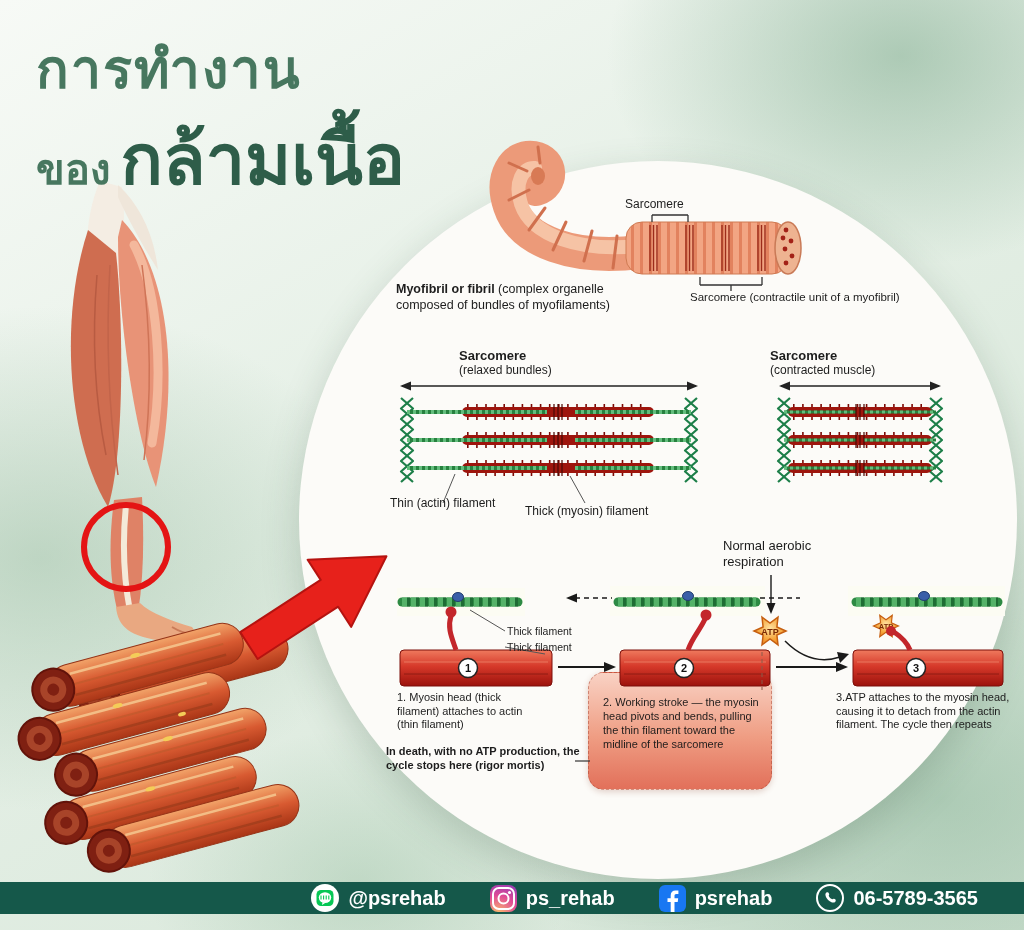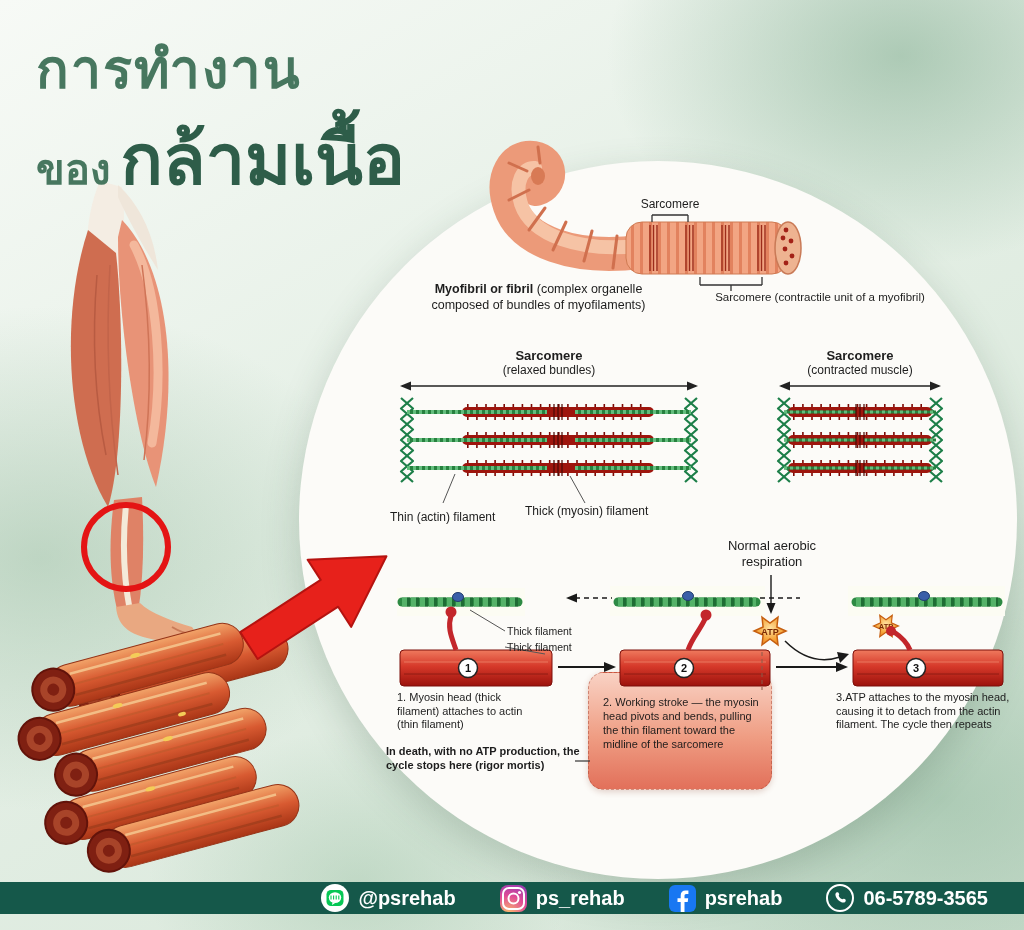--- a/index.html
+++ b/index.html
@@ -11,33 +11,33 @@
       radial-gradient(620px 420px at 92% 86%, rgba(130,175,145,.5), rgba(130,175,145,0) 70%),
       radial-gradient(300px 220px at 35% 95%, rgba(150,190,160,.4), rgba(150,190,160,0) 70%),
       linear-gradient(150deg,#f7faf6 0%,#e4efe5 45%,#d5e5d7 100%);
     font-family:"Liberation Sans","DejaVu Sans",sans-serif;}
   .big-circle{position:absolute;left:299px;top:161px;width:718px;height:718px;border-radius:50%;
     background:#fcfbf8;box-shadow:0 14px 38px rgba(50,80,60,.22)}
   .art{position:absolute;left:0;top:0;pointer-events:none}
   .lbl{position:absolute;font-family:"Liberation Sans","DejaVu Sans",sans-serif;color:#1d1d1d;line-height:1.24}
   .pre{white-space:pre-line}
   .nowrap{white-space:nowrap}
-  .ctr{text-align:center}
+  .ctr{}
   .bold{font-weight:bold}
   .title{position:absolute;left:36px;top:26px;color:#47775f}
   .t1{font-size:54px;font-weight:600;letter-spacing:2px}
   .t2{display:flex;align-items:baseline;gap:10px;margin-top:-8px}
   .t2a{font-size:42px;font-weight:700}
   .t2b{font-size:70px;font-weight:800;color:#2e5d49}
   .death-box{position:absolute;left:588px;top:672px;width:184px;height:118px;border-radius:16px;
     background:linear-gradient(180deg,#f9d2c4 0%,#ef9d83 55%,#e2705a 100%);
     border:1px dashed rgba(160,60,40,.45);box-shadow:0 2px 6px rgba(120,40,20,.2)}
   .death-box .cap{position:absolute;left:14px;right:8px;top:22px;font-size:11px;color:#201d1c;line-height:1.28}
   .footer{position:absolute;left:0;top:882px;width:1024px;height:32px;background:#15584a;
-    display:flex;align-items:center;justify-content:flex-end;gap:44px;padding-right:36px;
+    display:flex;align-items:center;justify-content:flex-end;gap:44px;padding-right:46px;
     color:#fff;font-size:20px;font-weight:600}
   .fitem{display:flex;align-items:center}
   .icn{display:inline-flex;align-items:center;justify-content:center;margin-right:9px}
   .line-icn{width:28px;height:28px;background:#fff;border-radius:50%}
   .ig-icn{width:27px;height:27px;border-radius:8px;
     background:radial-gradient(circle at 30% 110%, #fdc468 0%, #df4996 55%, #8a3ab9 100%)}
   .fb-icn{width:27px;height:27px}
   .ph-icn{width:28px;height:28px;border:2px solid #fff;border-radius:50%}
 </style>
 </head>
@@ -354,21 +354,21 @@
 
   <div class="lbl ctr" style="left:625px;top:197px;width:90px;font-size:12px">Sarcomere</div>
   <div class="lbl ctr pre" style="left:396px;top:282px;width:285px;font-size:12.5px"><b>Myofibril or fibril</b><span> (complex organelle
 composed of bundles of myofilaments)</span></div>
   <div class="lbl ctr nowrap" style="left:690px;top:290px;width:260px;font-size:11.5px">Sarcomere (contractile unit of a myofibril)</div>
 
   <div class="lbl ctr bold" style="left:459px;top:348px;width:180px;font-size:13px">Sarcomere</div>
   <div class="lbl ctr" style="left:459px;top:363px;width:180px;font-size:12px">(relaxed bundles)</div>
   <div class="lbl ctr bold" style="left:770px;top:348px;width:180px;font-size:13px">Sarcomere</div>
   <div class="lbl ctr" style="left:770px;top:363px;width:180px;font-size:12px">(contracted muscle)</div>
-  <div class="lbl nowrap" style="left:390px;top:510px;font-size:12px">Thin (actin) filament</div>
+  <div class="lbl nowrap" style="left:390px;top:496px;font-size:12px">Thin (actin) filament</div>
   <div class="lbl nowrap" style="left:525px;top:504px;font-size:12px">Thick (myosin) filament</div>
 
   <div class="lbl ctr pre" style="left:723px;top:538px;width:98px;font-size:13px">Normal aerobic
 respiration</div>
   <div class="lbl nowrap" style="left:507px;top:625px;font-size:10.5px">Thick filament</div>
   <div class="lbl nowrap" style="left:507px;top:641px;font-size:10.5px">Thick filament</div>
   <div class="lbl" style="left:397px;top:691px;width:128px;font-size:11px">1. Myosin head (thick filament) attaches to actin (thin filament)</div>
   <div class="lbl" style="left:836px;top:691px;width:178px;font-size:11px">3.ATP attaches to the myosin head, causing it to detach from the actin filament. The cycle then repeats</div>
   <div class="lbl bold" style="left:386px;top:745px;width:200px;font-size:11px">In death, with no ATP production, the cycle stops here (rigor mortis)</div>
 

